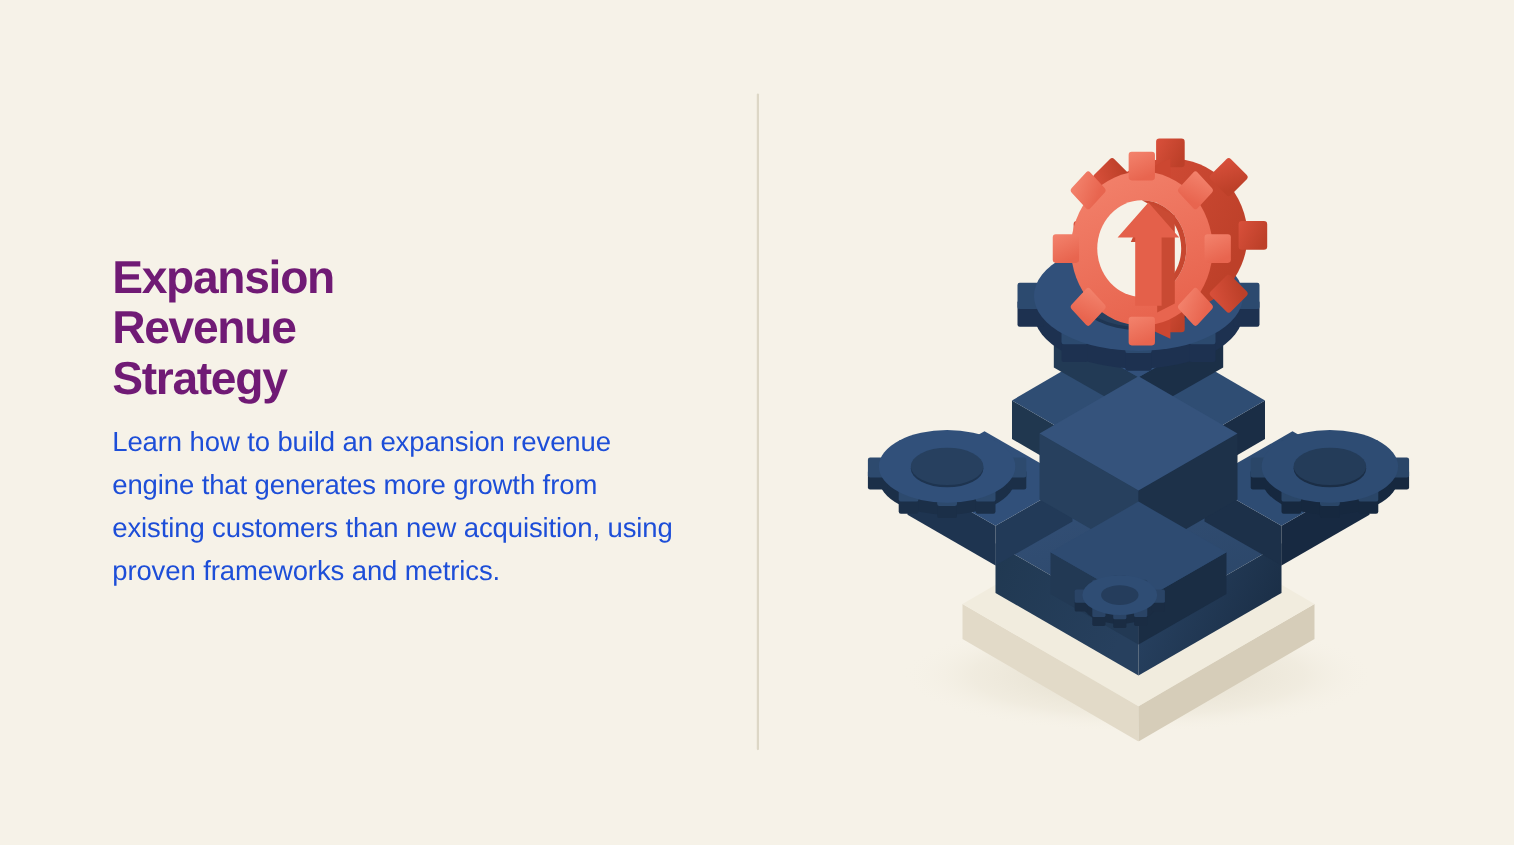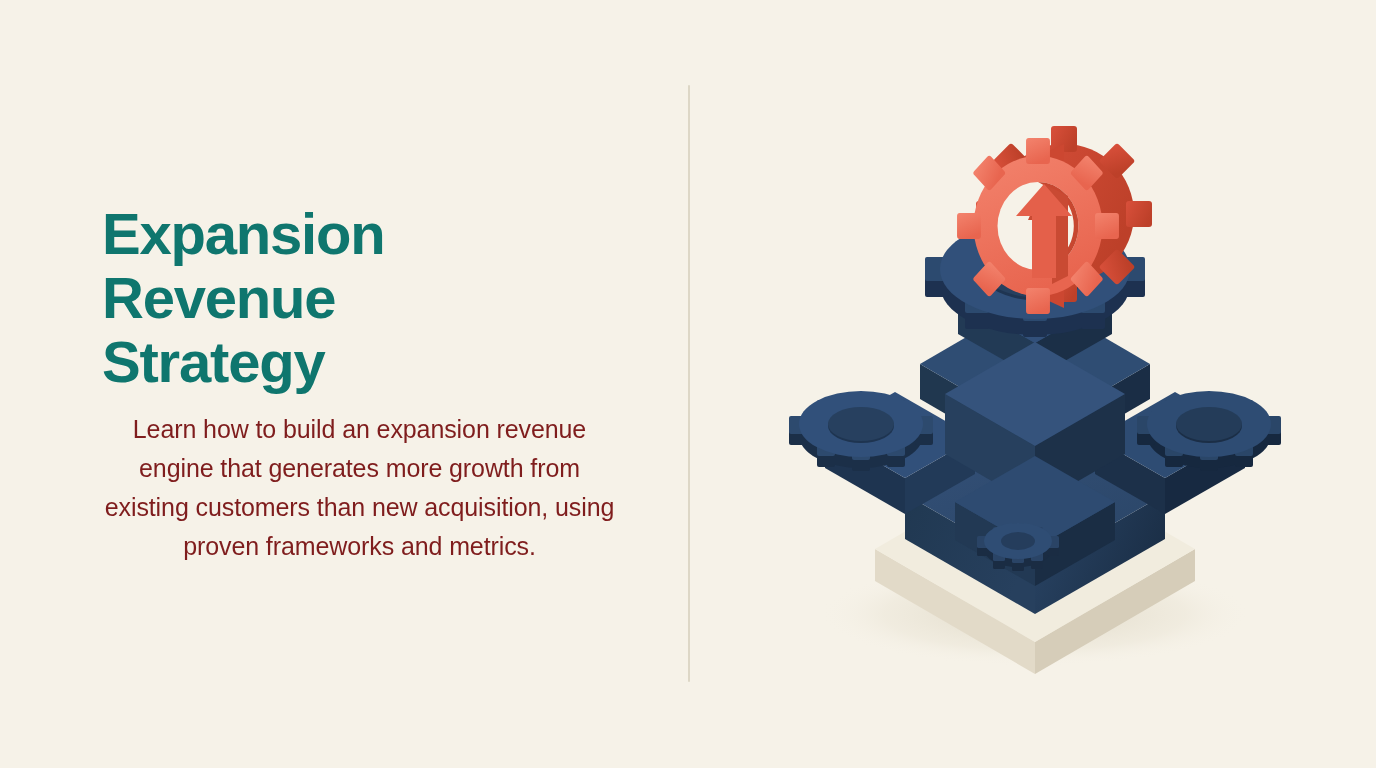--- a/index.html
+++ b/index.html
@@ -31,37 +31,36 @@
     top: 0;
     width: 540px;
     height: 768px;
     display: flex;
     flex-direction: column;
     justify-content: center;
     align-items: flex-start;
   }
 
   .title {
-    color: #0f766e;
-    font-size: 58px;
+    color: #701a75;
+    font-size: 42px;
     font-weight: 700;
     line-height: 1.10;
     letter-spacing: -1.2px;
     white-space: pre-line;
     margin-bottom: 16px;
   }
 
   .subtitle {
-    color: #7f1d1d;
+    color: #1d4ed8;
     font-size: 25px;
     font-weight: 400;
     line-height: 1.56;
     letter-spacing: -0.1px;
     max-width: 515px;
-    text-align: center;
   }
 
   
   .divider {
     position: absolute;
     left: 688px;
     top: 85px;
     width: 2px;
     height: 597px;
     background: #ddd7c6;

